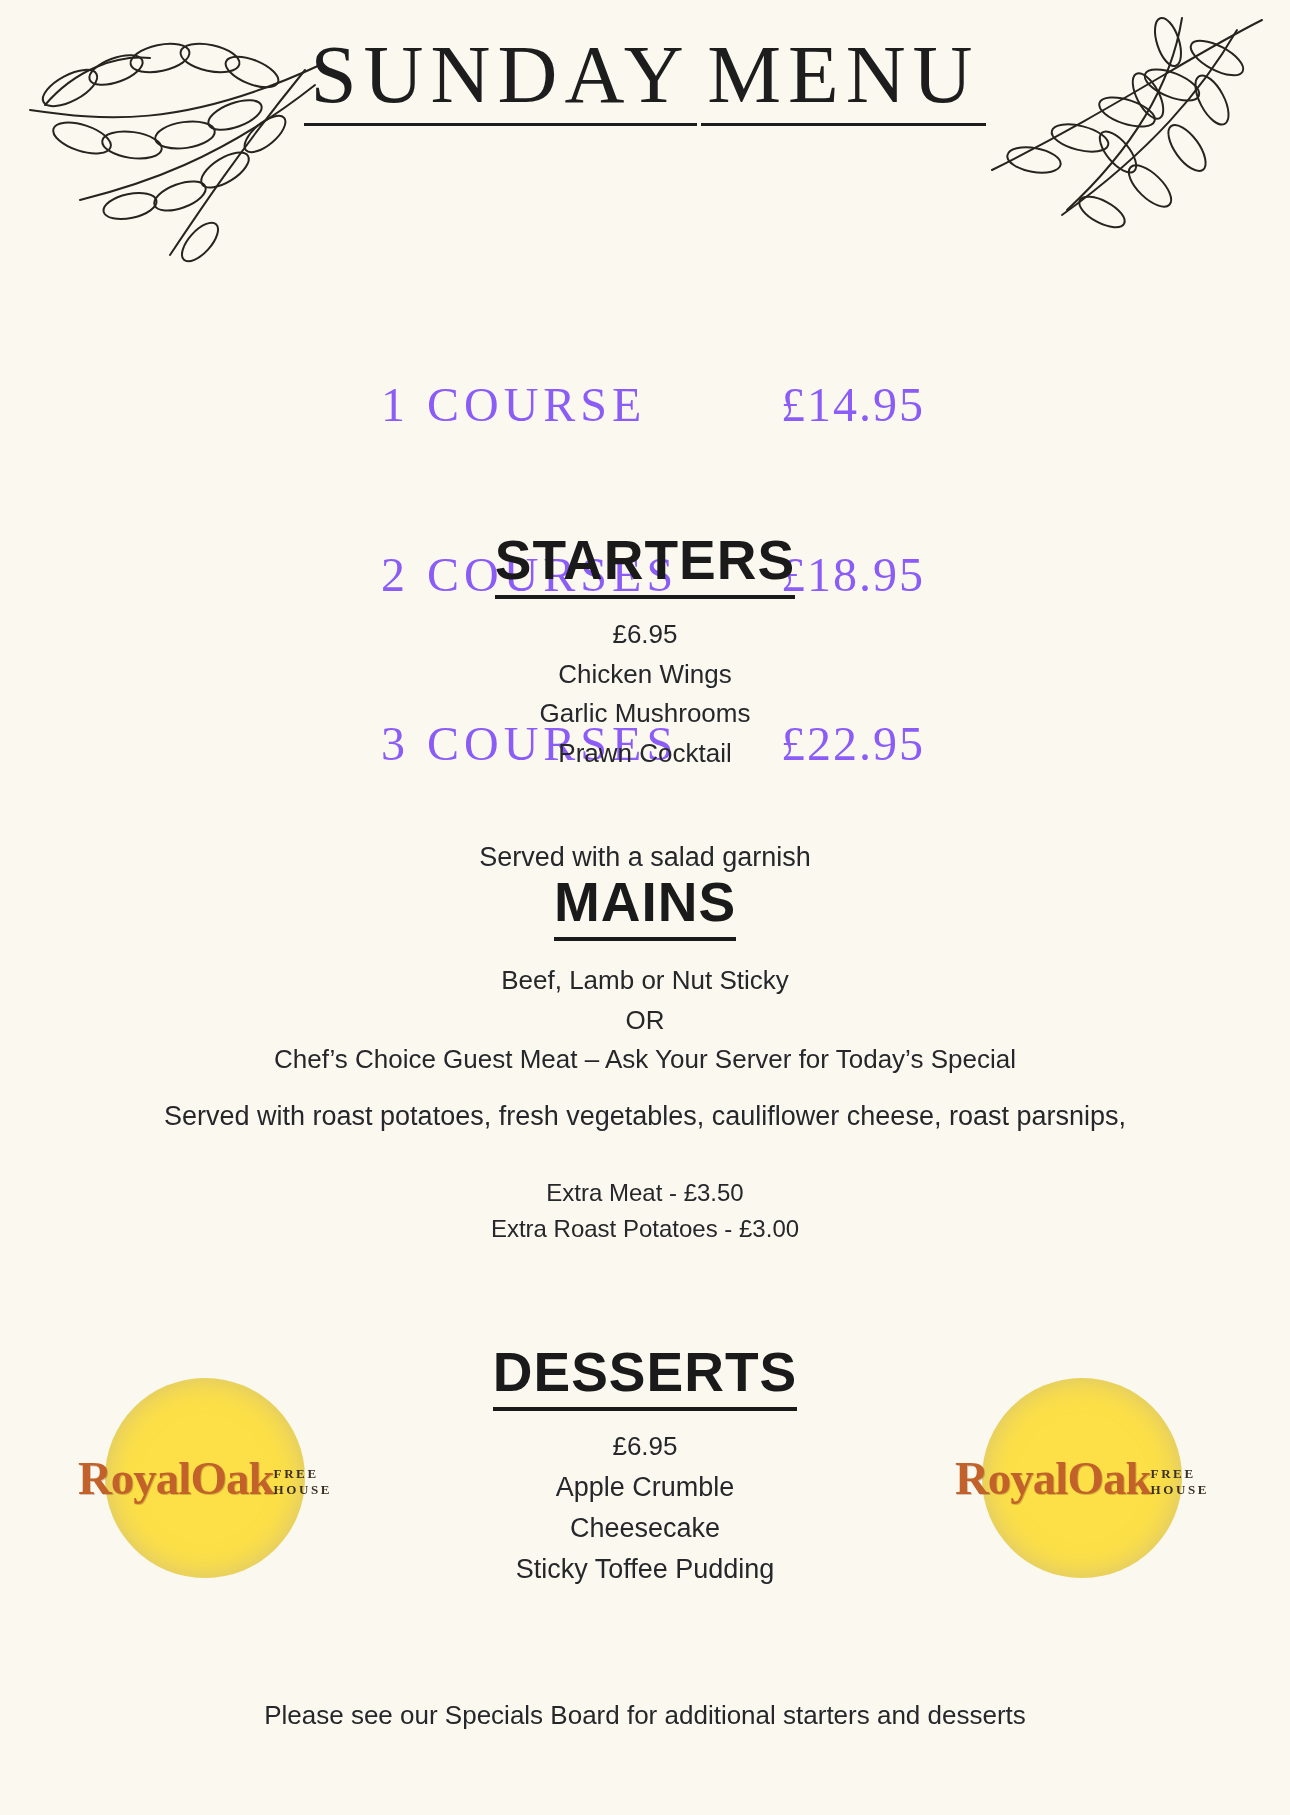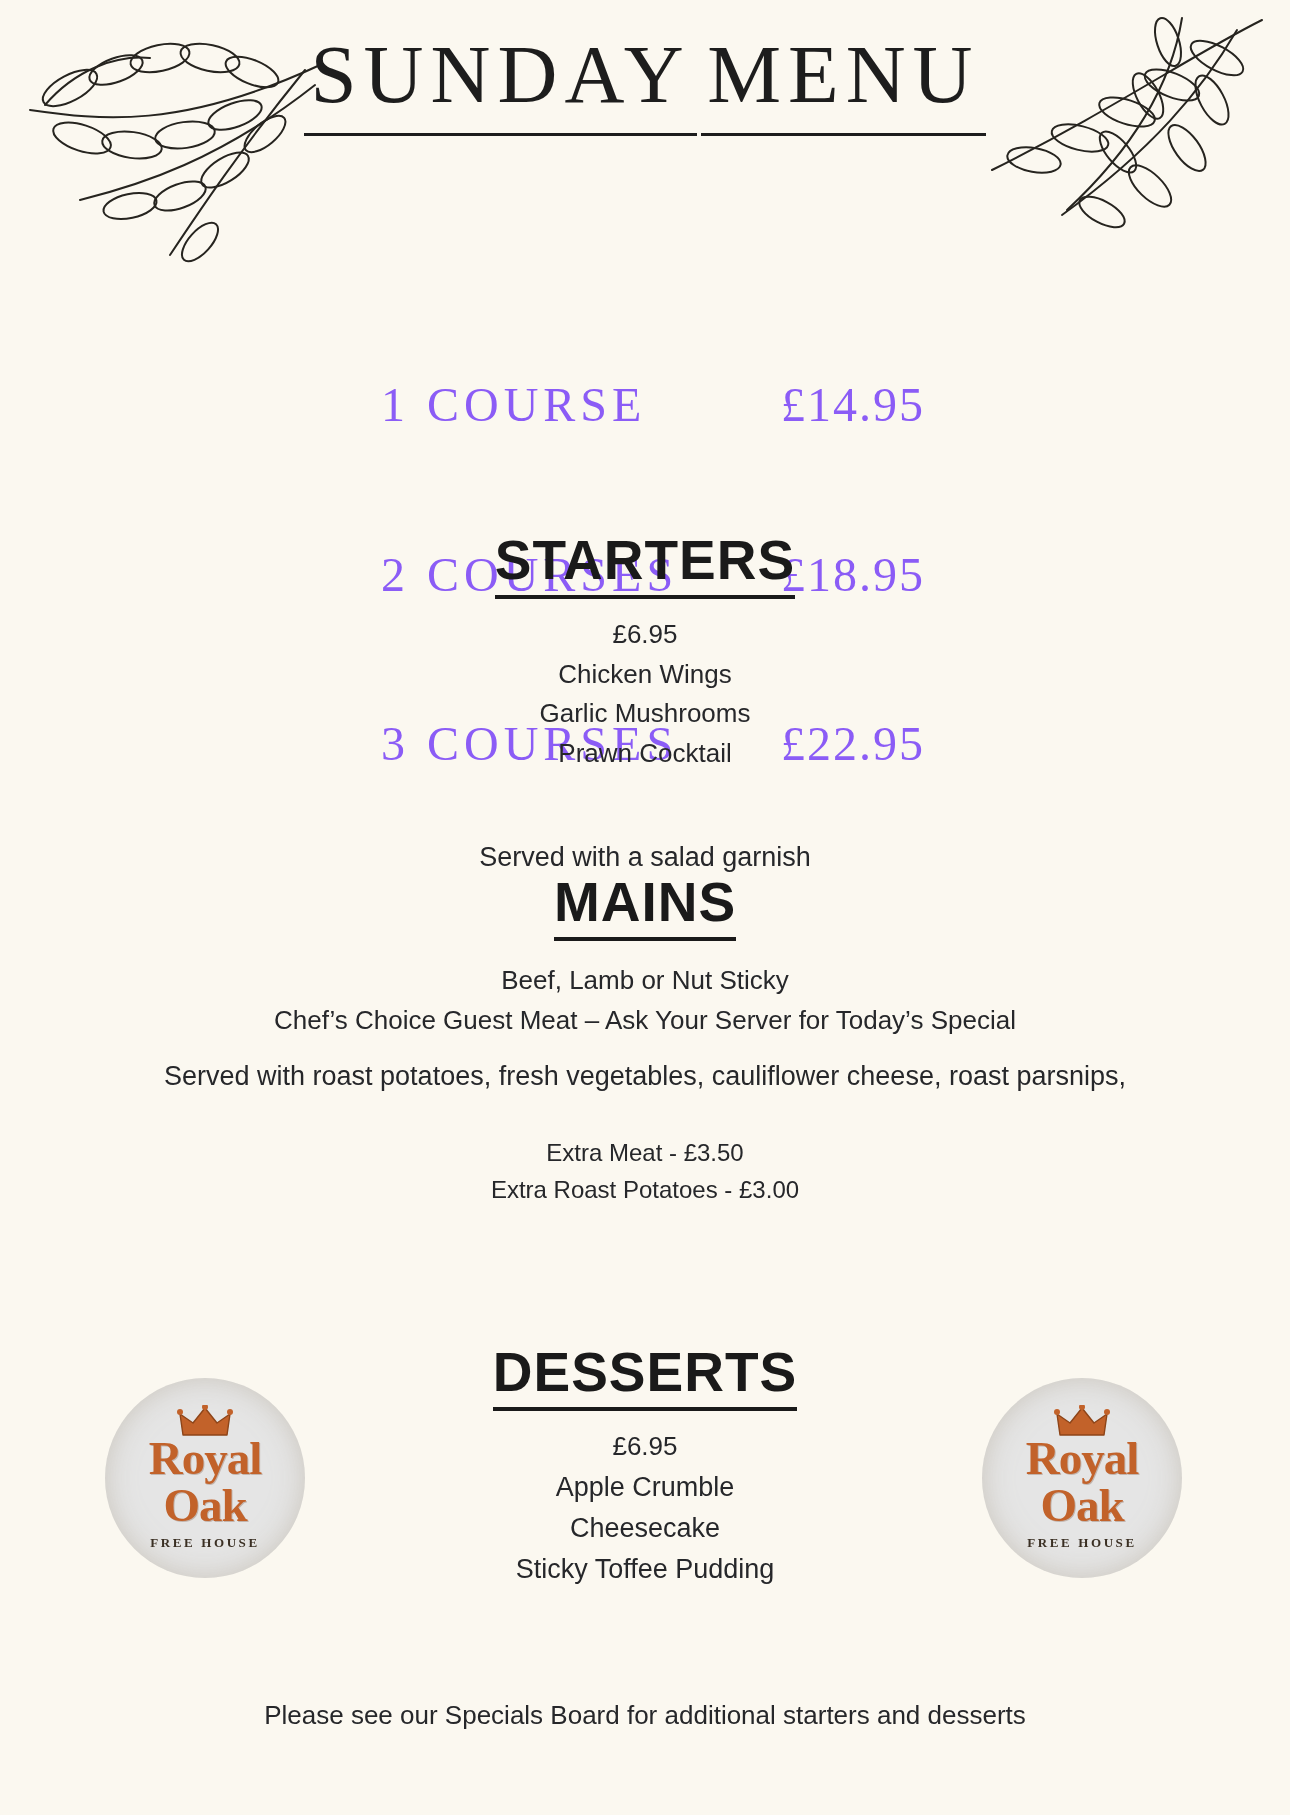--- a/index.html
+++ b/index.html
@@ -44,21 +44,21 @@
     font-size: 83px;
     letter-spacing: 7px;
     line-height: 1.12;
     color: #1d1d1d;
     display: inline-block;
     position: relative;
   }
   .title-line span.inner {
     display: inline-block;
     border-bottom: 3px solid #1d1d1d;
-    padding: 0 6px 12px 6px;
+    padding: 0 6px 2px 6px;
   }
 
   
   .prices {
     position: absolute;
     top: 320px;
     left: 0;
     width: 100%;
     text-align: center;
     font-family: "Liberation Serif", serif;
@@ -130,23 +130,22 @@
     font-size: 26px;
     color: #26272a;
   }
 
   
   .logo {
     position: absolute;
     width: 200px;
     height: 200px;
     border-radius: 50%;
-    background: #e5e5e5;
+    background: #fde047;
     display: flex;
-    flex-direction: column;
     align-items: center;
     justify-content: center;
     box-shadow: inset 0 0 28px rgba(180,172,154,0.55);
   }
   .logo-left  { left: 105px;  top: 1378px; }
   .logo-right { right: 108px; top: 1378px; }
 
   .logo-crown { margin-bottom: -4px; }
   .logo-word {
     font-family: "Liberation Serif", serif;
@@ -245,20 +244,21 @@
     <div class="body-line">Garlic Mushrooms</div>
     <div class="body-line">Prawn Cocktail</div>
     <div class="body-line" id="starters-note">Served with a salad garnish</div>
   </div>
 
   <div id="mains-block">
     <div class="section-heading" id="mains-heading">
       <span class="inner">MAINS</span>
     </div>
     <div class="body-line">Beef, Lamb or Nut Sticky</div>
+    <div class="body-line">OR</div>
     <div class="body-line">Chef’s Choice Guest Meat – Ask Your Server for Today’s Special</div>
     <div class="body-line wide" id="mains-serving">Served with roast potatoes, fresh vegetables, cauliflower cheese, roast parsnips,</div>
     <div class="body-line small" id="mains-extras">Extra Meat - £3.50</div>
     <div class="body-line small">Extra Roast Potatoes - £3.00</div>
   </div>
 
   <div class="logo logo-left">
     <svg class="logo-crown" width="56" height="34" viewBox="0 0 56 34">
       <path d="M6 30 L3 9 L16 18 L28 3 L40 18 L53 9 L50 30 Z" fill="#c2622a" stroke="#8d4418" stroke-width="1.4" stroke-linejoin="round"></path>
       <circle cx="3" cy="7" r="3" fill="#c2622a"></circle>

